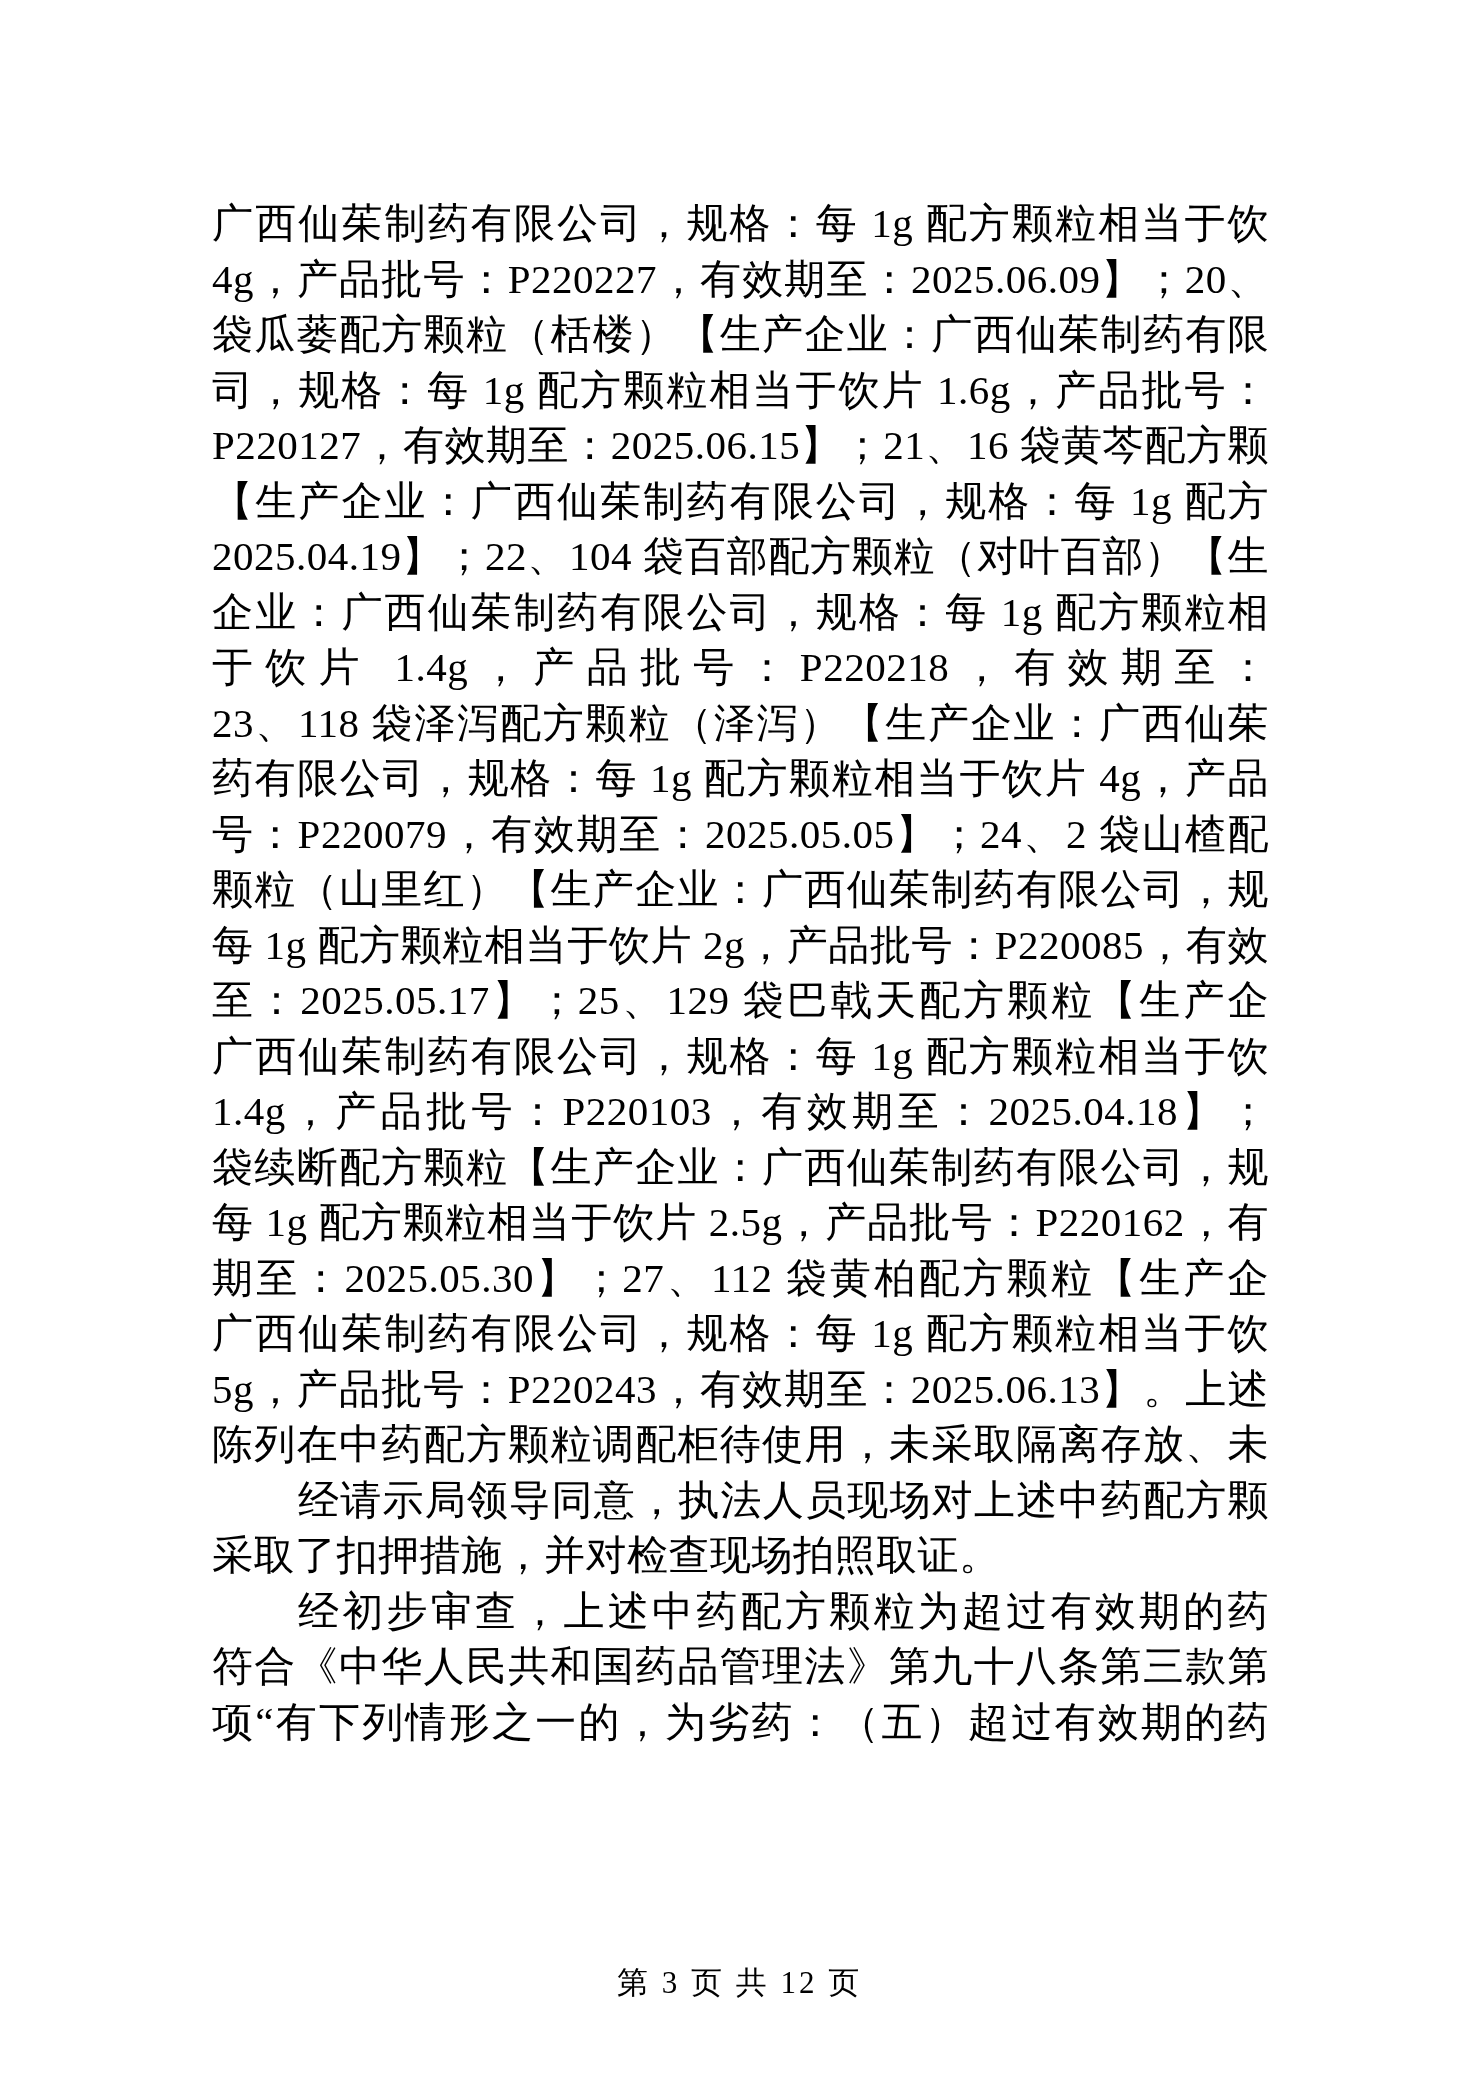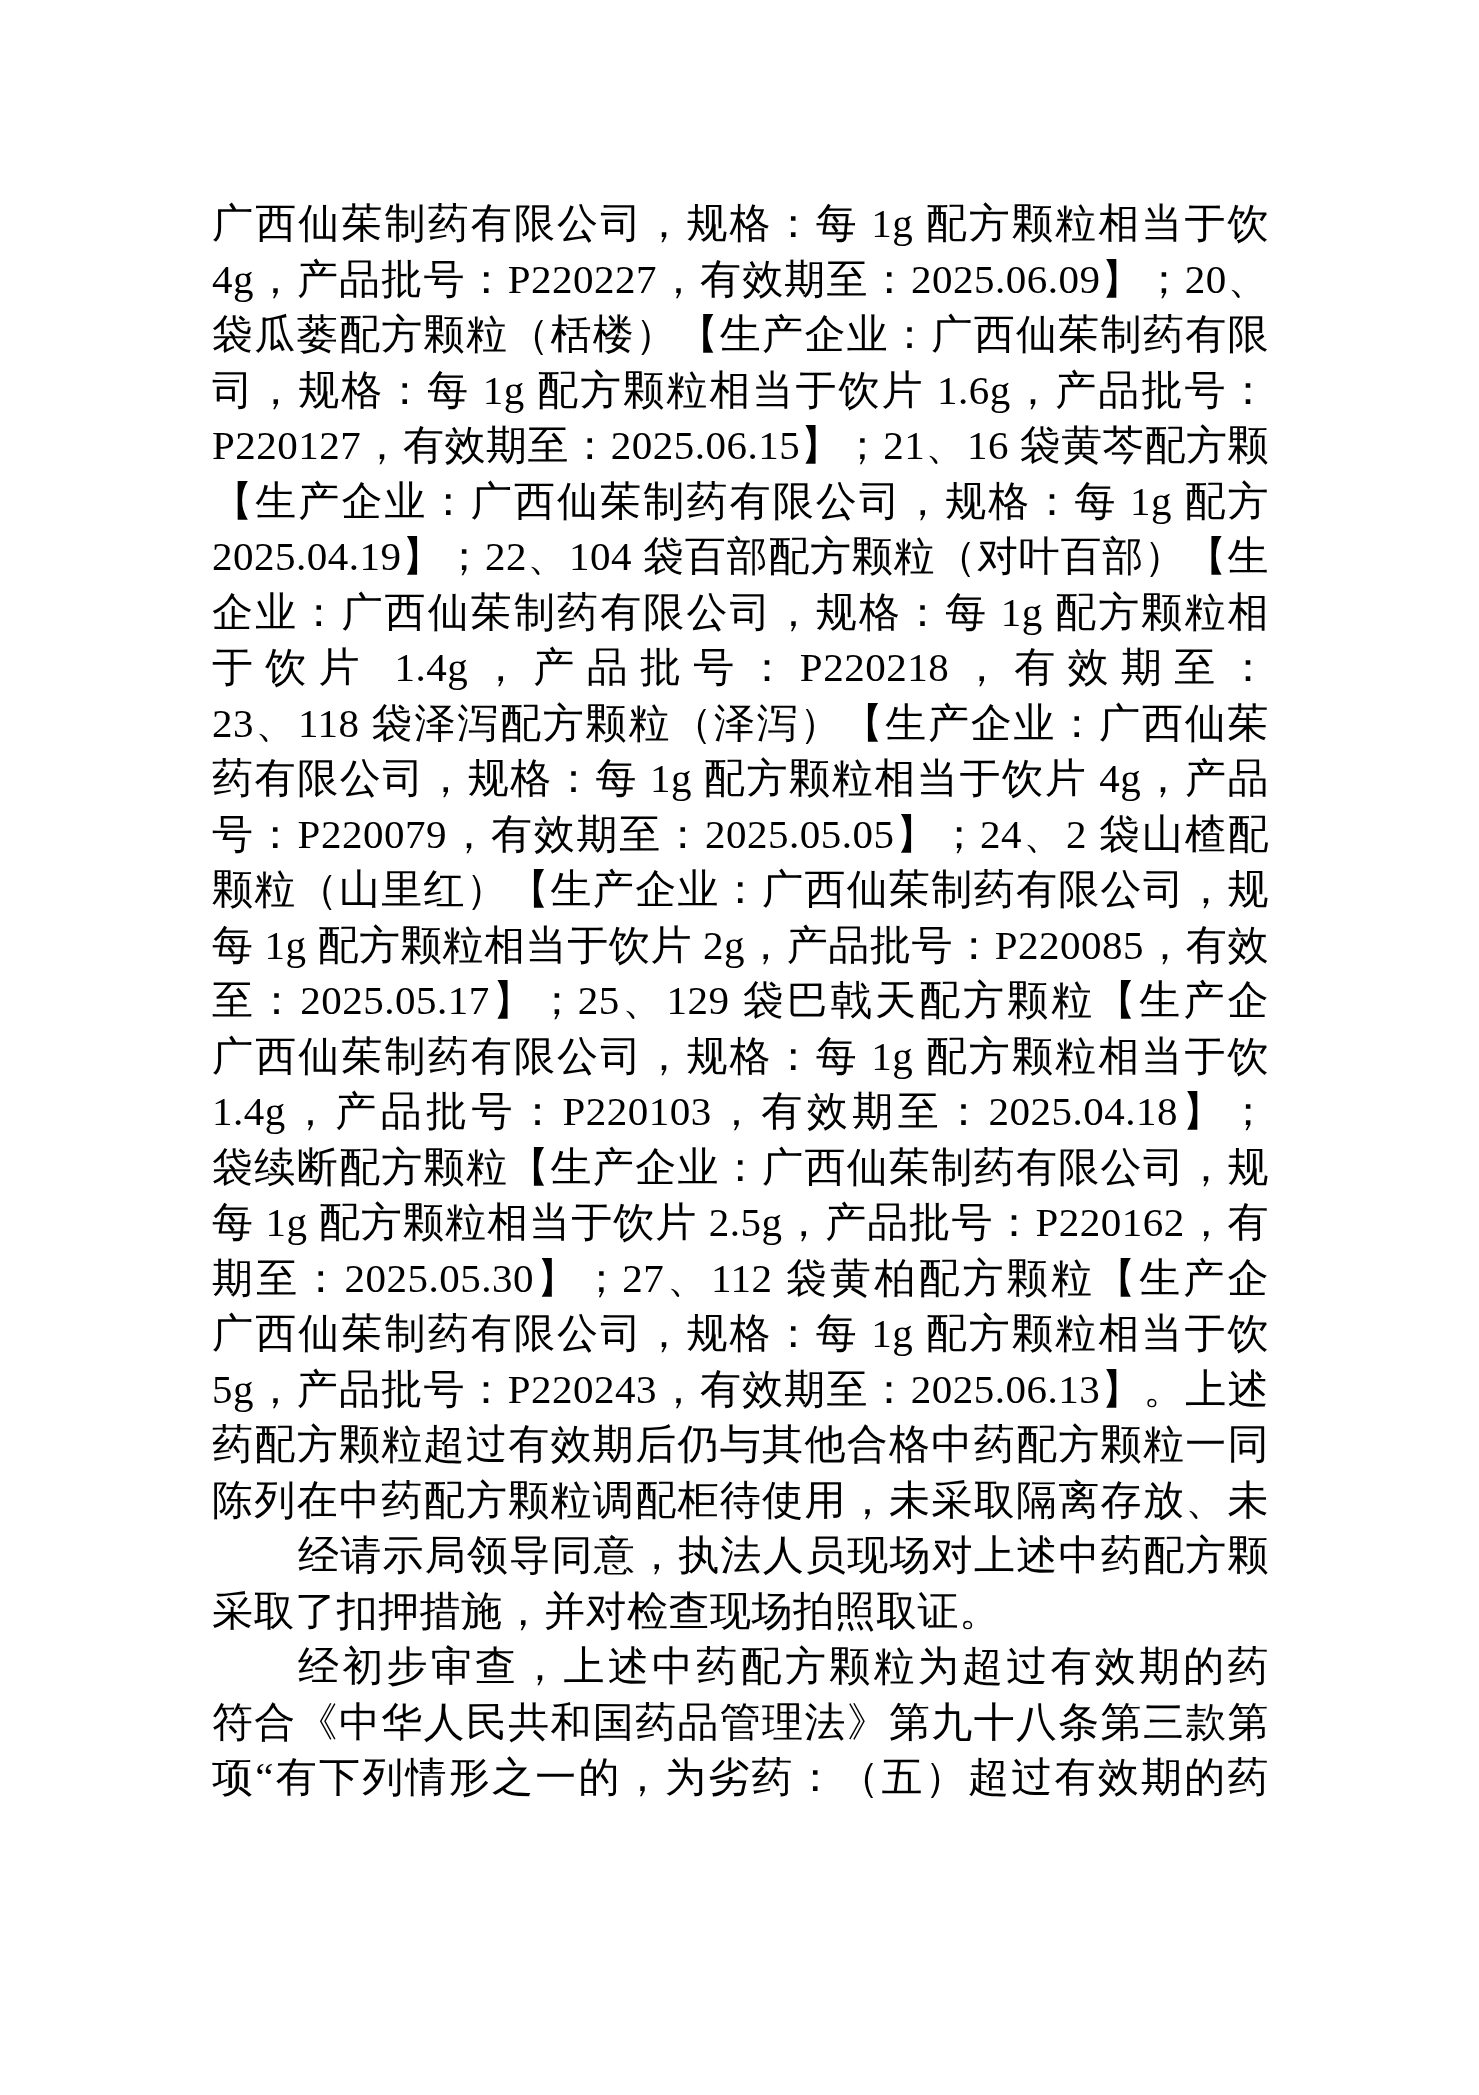--- a/index.html
+++ b/index.html
@@ -76,21 +76,23 @@
       <div class="line">颗粒（山里红）【生产企业：广西仙茱制药有限公司，规格：</div>
       <div class="line">每 1g 配方颗粒相当于饮片 2g，产品批号：P220085，有效期</div>
       <div class="line">至：2025.05.17】；25、129 袋巴戟天配方颗粒【生产企业：</div>
       <div class="line">广西仙茱制药有限公司，规格：每 1g 配方颗粒相当于饮片</div>
       <div class="line">1.4g，产品批号：P220103，有效期至：2025.04.18】；26、3</div>
       <div class="line">袋续断配方颗粒【生产企业：广西仙茱制药有限公司，规格：</div>
       <div class="line">每 1g 配方颗粒相当于饮片 2.5g，产品批号：P220162，有效</div>
       <div class="line">期至：2025.05.30】；27、112 袋黄柏配方颗粒【生产企业：</div>
       <div class="line">广西仙茱制药有限公司，规格：每 1g 配方颗粒相当于饮片</div>
       <div class="line">5g，产品批号：P220243，有效期至：2025.06.13】。上述中</div>
-      <div class="line">药配方颗粒超过有效期后仍与其他合格中药配方颗粒一同</div>
       <div class="line">陈列在中药配方颗粒调配柜待使用，未采取隔离存放、未设</div>
       <div class="line indent">经请示局领导同意，执法人员现场对上述中药配方颗粒</div>
       <div class="line left">采取了扣押措施，并对检查现场拍照取证。</div>
       <div class="line indent">经初步审查，上述中药配方颗粒为超过有效期的药品，</div>
       <div class="line">符合《中华人民共和国药品管理法》第九十八条第三款第五</div>
       <div class="line">项“有下列情形之一的，为劣药：（五）超过有效期的药品”</div>
     </div>
+  <div class="footer">
+    <span>第 3 页 共 12 页</span>
+  </div>
 </div>
 
 </body></html>

